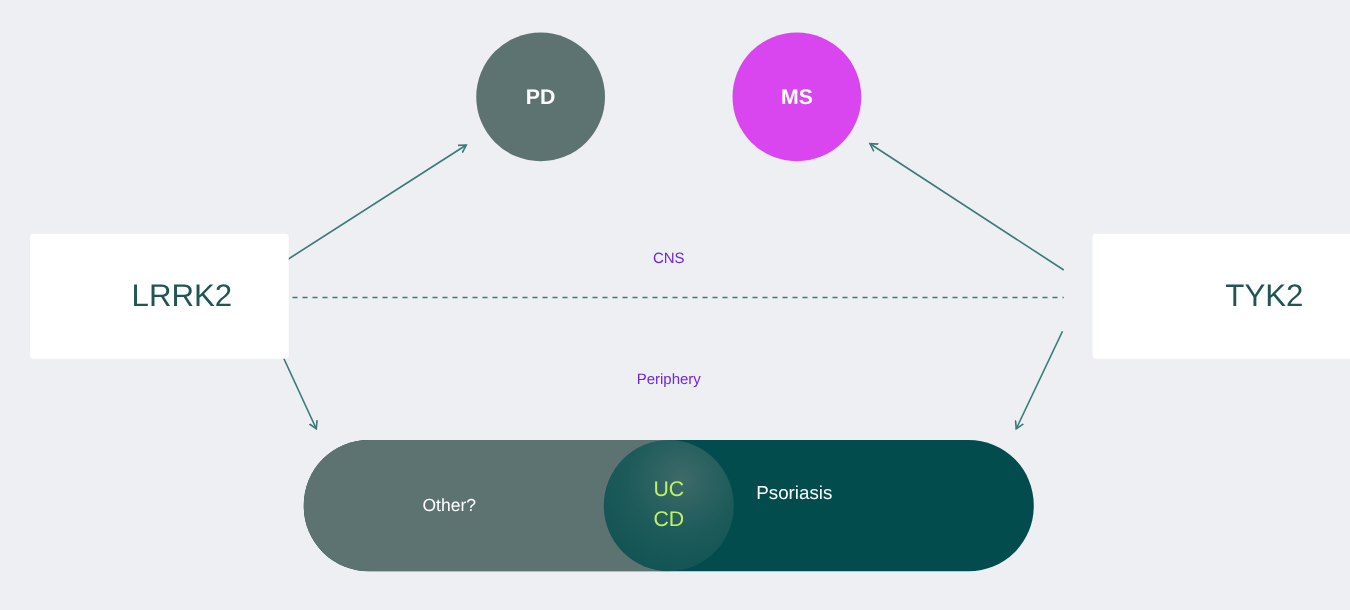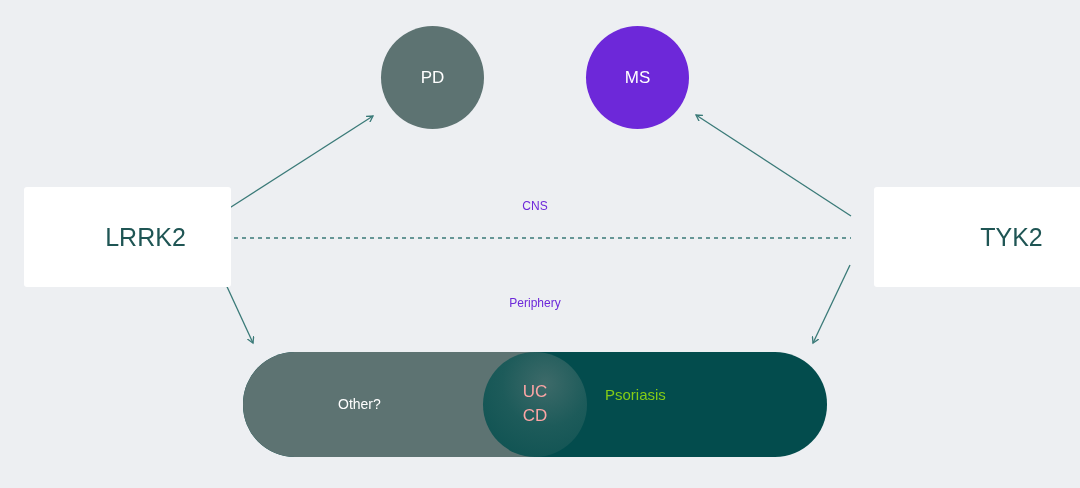--- a/index.html
+++ b/index.html
@@ -12,41 +12,41 @@
   .abs { position: absolute; }
   .box {
     background: #ffffff; border-radius: 3px;
     display: flex; align-items: center; justify-content: center;
     color: #1f5554; font-size: 25px; font-weight: 500; padding-left: 36px;
   }
   #box-left { left: 24px; top: 187px; width: 171px; height: 100px; }
   #box-right { left: 874px; top: 187px; width: 203px; height: 100px; }
   .circle {
     border-radius: 50%; display: flex; align-items: center; justify-content: center;
-    color: #ffffff; font-size: 17px;
+    color: #ffffff; font-size: 17px; font-weight: bold;
   }
   #circle-pd { left: 381px; top: 26px; width: 103px; height: 103px; background: #5d7372; }
-  #circle-ms { left: 586px; top: 26px; width: 103px; height: 103px; background: #6d28d9; }
+  #circle-ms { left: 586px; top: 26px; width: 103px; height: 103px; background: #d946ef; }
   .region-label { color: #6d28d9; font-size: 12px; text-align: center; width: 200px; }
   #label-cns { left: 435px; top: 199px; }
   #label-periphery { left: 435px; top: 261px; margin-top: 35px; }
   svg#lines { position: absolute; left: 0; top: 0; }
   #pill {
     left: 243px; top: 352px; width: 584px; height: 105px;
     border-radius: 52px; overflow: hidden;
     background: #034c4d;
   }
   #pill-left { position: absolute; left: 0; top: 0; width: 292px; height: 105px; background: #5d7372; }
   #pill-overlap {
     position: absolute; left: 240px; top: 0; width: 104px; height: 105px; border-radius: 50%;
     background: radial-gradient(circle at 60% 30%, #3d6a69 0%, #1d5b5a 45%, #0b5050 100%);
   }
   #pill-other { position: absolute; left: 95px; top: 44px; color: #fff; font-size: 14px; }
-  #pill-ucd { position: absolute; left: 266px; top: 28px; color: #fca5a5; font-size: 17px; line-height: 24px; text-align: center; width: 52px; }
-  #pill-right-text { position: absolute; left: 362px; top: 33px; color: #84cc16; font-size: 15px; line-height: 20px; }
+  #pill-ucd { position: absolute; left: 266px; top: 28px; color: #bef264; font-size: 17px; line-height: 24px; text-align: center; width: 52px; }
+  #pill-right-text { position: absolute; left: 362px; top: 33px; color: #ffffff; font-size: 15px; line-height: 20px; }
 </style>
 </head>
 <body>
 
 <svg id="lines" width="1080" height="488">
   <defs>
     <marker id="ah" markerWidth="8" markerHeight="8" refX="6" refY="4" orient="auto" markerUnits="userSpaceOnUse">
       <path d="M0,0.5 L6,4 L0,7.5" fill="none" stroke="#3a7a78" stroke-width="1.3"></path>
     </marker>
   </defs>

